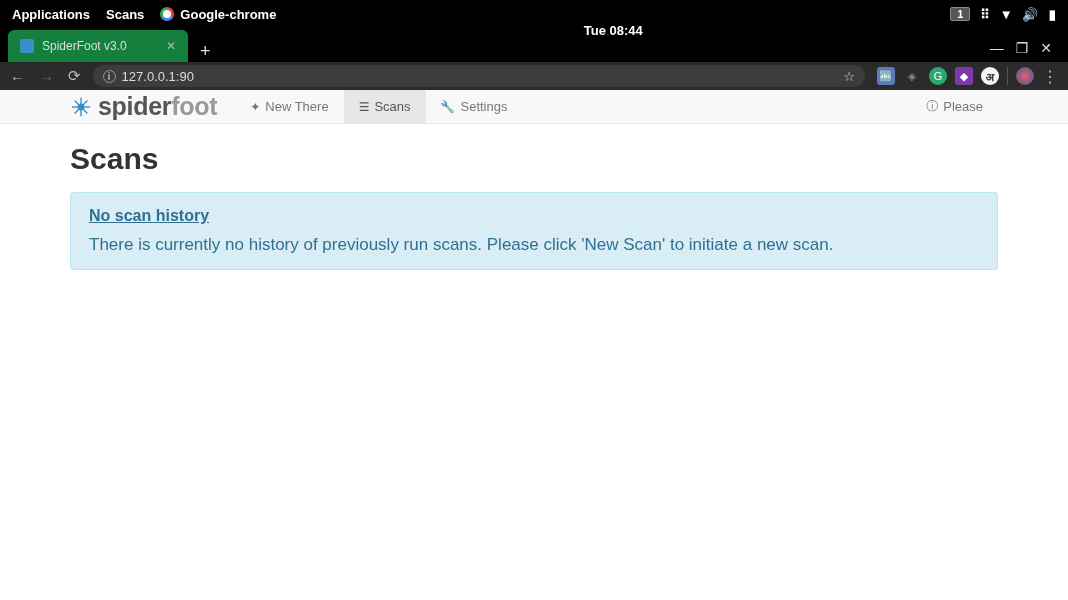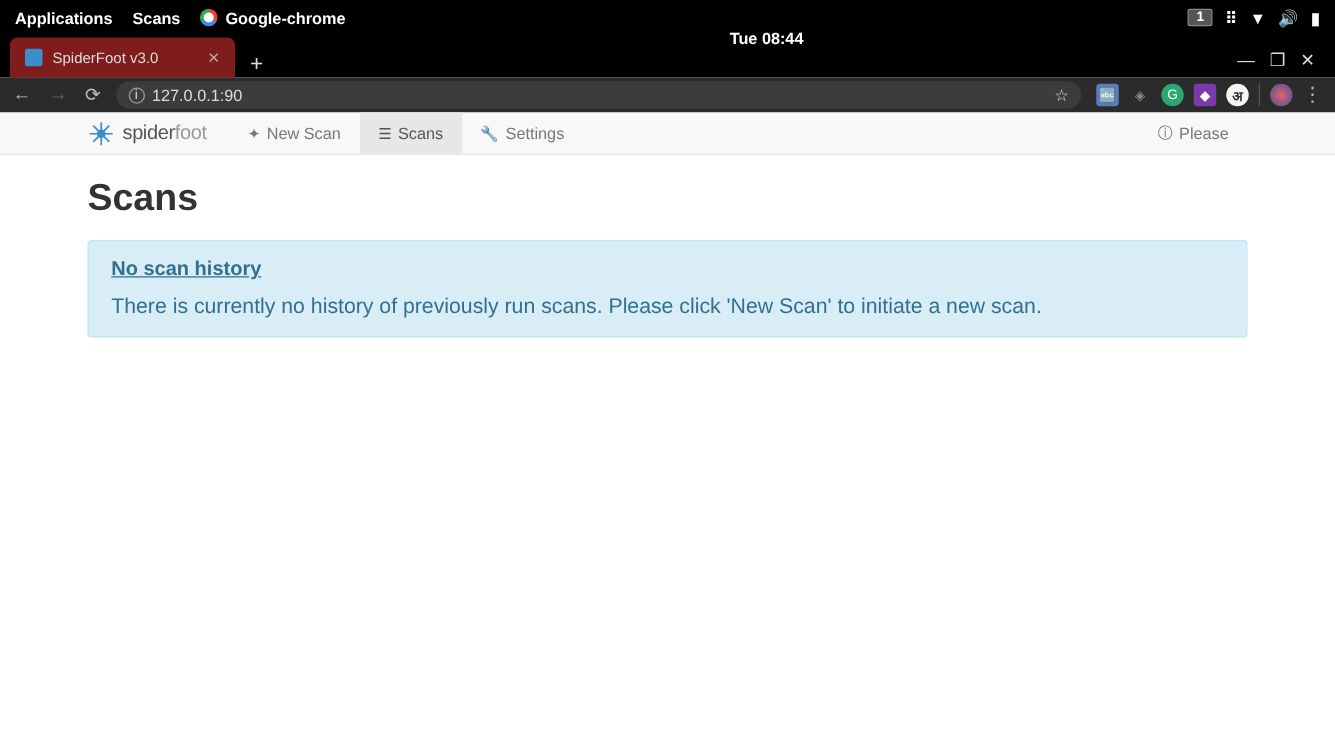--- a/index.html
+++ b/index.html
@@ -11,21 +11,21 @@
     .os-bar-center { flex: 1; text-align: center; margin-top: 32px; }
     .os-bar-right { display: flex; gap: 10px; align-items: center; }
     .os-item { display: flex; align-items: center; gap: 6px; cursor: pointer; }
     .chrome-icon { width: 14px; height: 14px; border-radius: 50%; background: conic-gradient(#ea4335 0 120deg, #4285f4 120deg 240deg, #34a853 240deg 360deg); position: relative; }
     .chrome-icon::after { content: ""; position: absolute; inset: 3px; background: #fff; border-radius: 50%; }
     .workspace-badge { background: #555; border: 1px solid #888; padding: 0 6px; font-size: 11px; border-radius: 2px; }
     .tray-icon { font-size: 13px; }
     
     
     .browser-tabs { background: #000; height: 34px; display: flex; align-items: flex-end; padding: 0 8px; }
-    .tab { background: #7f1d1d; color: #ddd; display: flex; align-items: center; gap: 8px; padding: 0 12px; height: 32px; border-radius: 6px 6px 0 0; font-size: 12px; min-width: 180px; }
+    .tab { background: #15803d; color: #ddd; display: flex; align-items: center; gap: 8px; padding: 0 12px; height: 32px; border-radius: 6px 6px 0 0; font-size: 12px; min-width: 180px; }
     .tab-icon { width: 14px; height: 14px; background: #3a8ec9; border-radius: 2px; }
     .tab-title { flex: 1; }
     .tab-close { cursor: pointer; opacity: .7; }
     .new-tab { color: #ddd; font-size: 18px; padding: 0 12px; cursor: pointer; }
     .window-ctrls { margin-left: auto; display: flex; gap: 12px; padding: 0 8px 6px; color: #ddd; }
     .window-ctrls span { cursor: pointer; font-size: 14px; }
     
     .url-bar { background: #2b2b2b; height: 28px; display: flex; align-items: center; padding: 0 10px; gap: 12px; }
     .nav-icons { display: flex; gap: 14px; color: #bbb; }
     .nav-icons span { cursor: pointer; font-size: 15px; }
@@ -42,21 +42,21 @@
     .ext-5 { background: #f5f5f5; color: #333; border-radius: 50%; font-weight: bold; }
     .ext-6 { background: radial-gradient(circle, #e85d75, #3a5a8a); border-radius: 50%; }
     .divider { width: 1px; height: 18px; background: #555; }
     .menu-dots { color: #bbb; font-size: 16px; cursor: pointer; }
     
     
     .app-nav { background: #f8f8f8; border-bottom: 1px solid #e7e7e7; height: 34px; display: flex; align-items: stretch; padding: 0 70px; }
     .brand { display: flex; align-items: center; gap: 6px; padding-right: 18px; }
     .brand-logo { width: 22px; height: 22px; display: flex; align-items: center; justify-content: center; }
     .brand-logo svg { width: 22px; height: 22px; }
-    .brand-text { font-size: 16px; color: #555; font-weight: 400; letter-spacing: -0.3px; }
+    .brand-text { font-size: 25px; color: #555; font-weight: 700; letter-spacing: -0.3px; }
     .brand-text .light { color: #999; }
     .nav-item { display: flex; align-items: center; gap: 5px; padding: 0 14px; color: #777; font-size: 13px; cursor: pointer; border: 1px solid transparent; }
     .nav-item.active { background: #e7e7e7; color: #555; }
     .nav-item .glyph { font-size: 12px; }
     .nav-right { margin-left: auto; }
     
     
     .page { padding: 18px 70px; }
     .page-title { font-size: 30px; font-weight: 600; color: #333; margin-bottom: 16px; }
     .alert-info { background: #d9edf7; border: 1px solid #bce8f1; border-radius: 3px; padding: 14px 18px; color: #31708f; }
@@ -134,21 +134,21 @@
             <line x1="19" y1="5" x2="5" y2="19"></line>
           </g>
         </svg>
     </span>
     <span class="brand-text">
       <span>spider</span><span class="light">foot</span>
     </span>
   </div>
   <div class="nav-item">
     <span class="glyph">✦</span>
-    <span>New Scan</span>
+    <span>New There</span>
   </div>
   <div class="nav-item active">
     <span class="glyph">☰</span>
     <span>Scans</span>
   </div>
   <div class="nav-item">
     <span class="glyph">🔧</span>
     <span>Settings</span>
   </div>
   <div class="nav-item nav-right">

